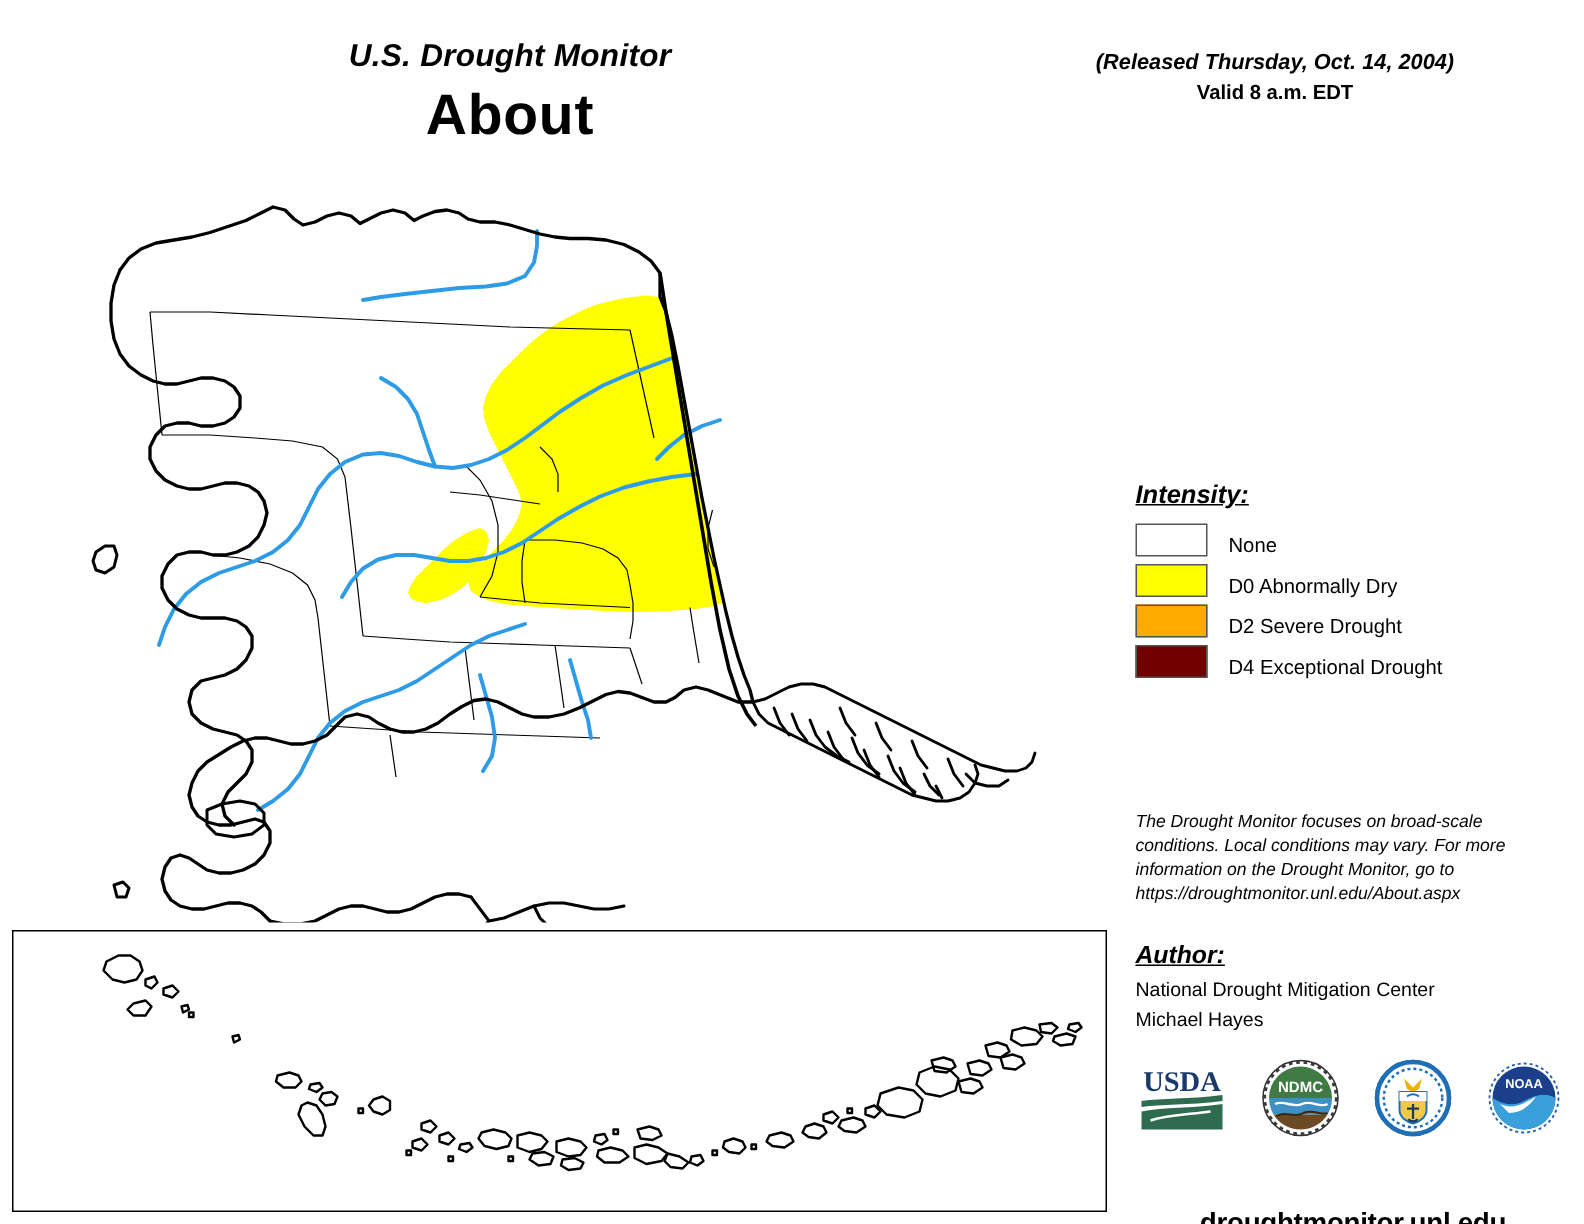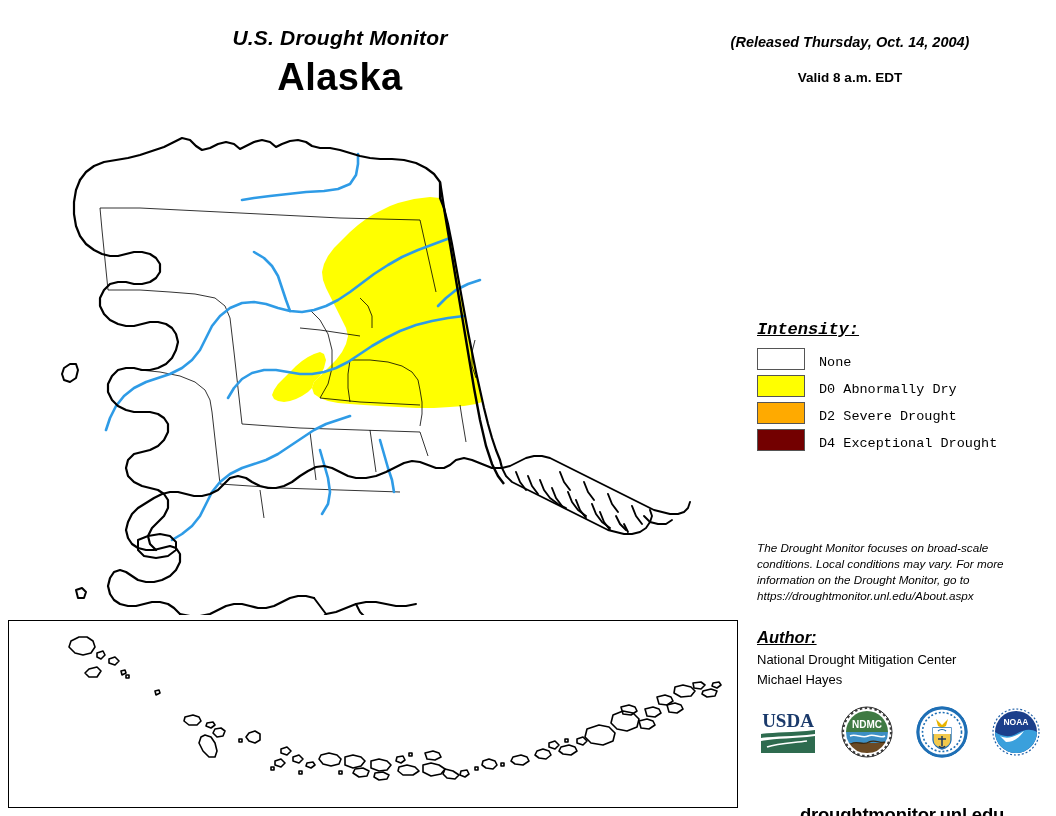--- a/index.html
+++ b/index.html
@@ -50,21 +50,21 @@
   }
   #date-released {
     font-size: 14.5px;
     font-weight: bold;
     font-style: italic;
     margin-top: 4px;
   }
   #date-valid {
     font-size: 13.5px;
     font-weight: bold;
-    margin-top: 20px;
+    margin-top: 4px;
   }
 
   
   #main-map {
     position: absolute;
     left: 20px;
     top: 120px;
     width: 720px;
     height: 495px;
   }
@@ -81,21 +81,20 @@
     background: #ffffff;
   }
   #inset-map svg { display: block; }
 
   
   #legend {
     position: absolute;
     left: 757px;
     top: 320px;
     width: 290px;
-    font-family: Liberation Mono, monospace;
   }
   #legend-title {
     font-size: 17px;
     font-style: italic;
     font-weight: bold;
     text-decoration: underline;
     margin-bottom: 9px;
   }
   .legend-row {
     display: flex;
@@ -166,21 +165,21 @@
     font-size: 18.5px;
     font-weight: bold;
     letter-spacing: -0.2px;
   }
 </style>
 </head>
 <body>
 
 <div id="title-block">
   <div id="main-title">U.S. Drought Monitor</div>
-  <div id="state-title">Alaska</div>
+  <div id="state-title">About</div>
 </div>
 
 <div id="date-block">
   <div id="date-released">(Released Thursday, Oct. 14, 2004)</div>
   <div id="date-valid">Valid 8 a.m. EDT</div>
 </div>
 
 <div id="main-map">
 <svg width="720" height="495" viewBox="0 0 720 495" xmlns="http://www.w3.org/2000/svg">
 

